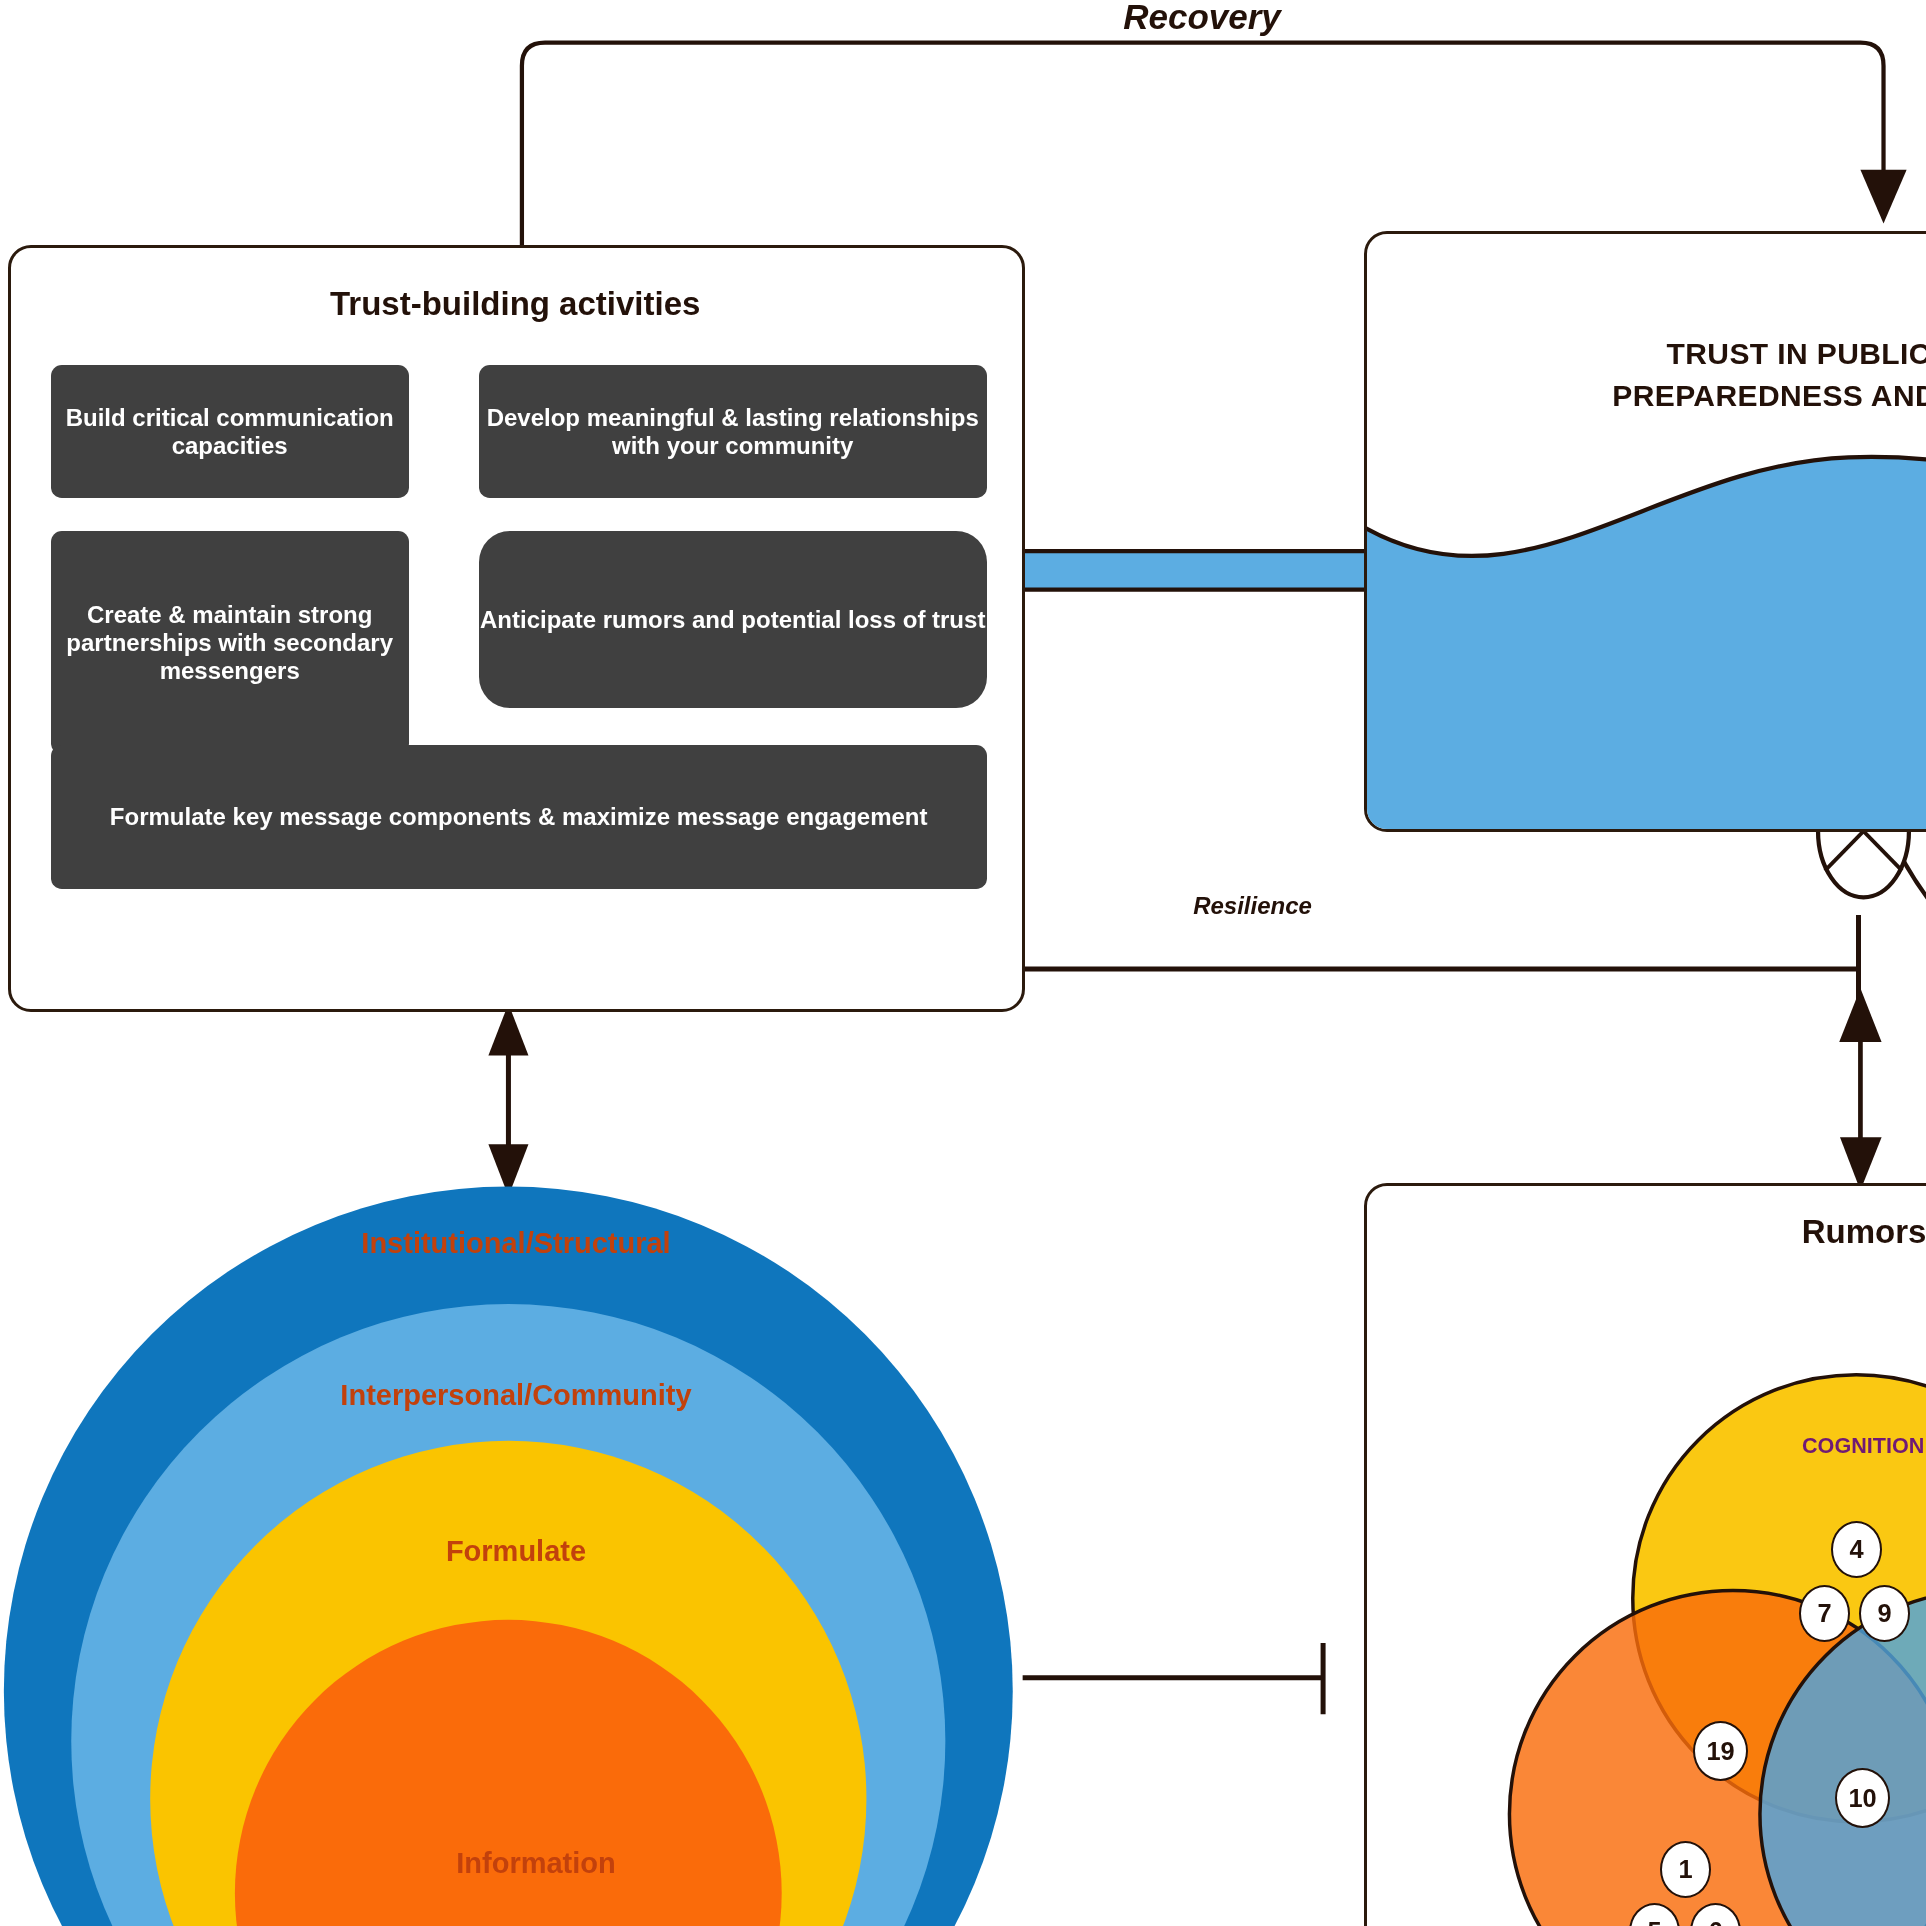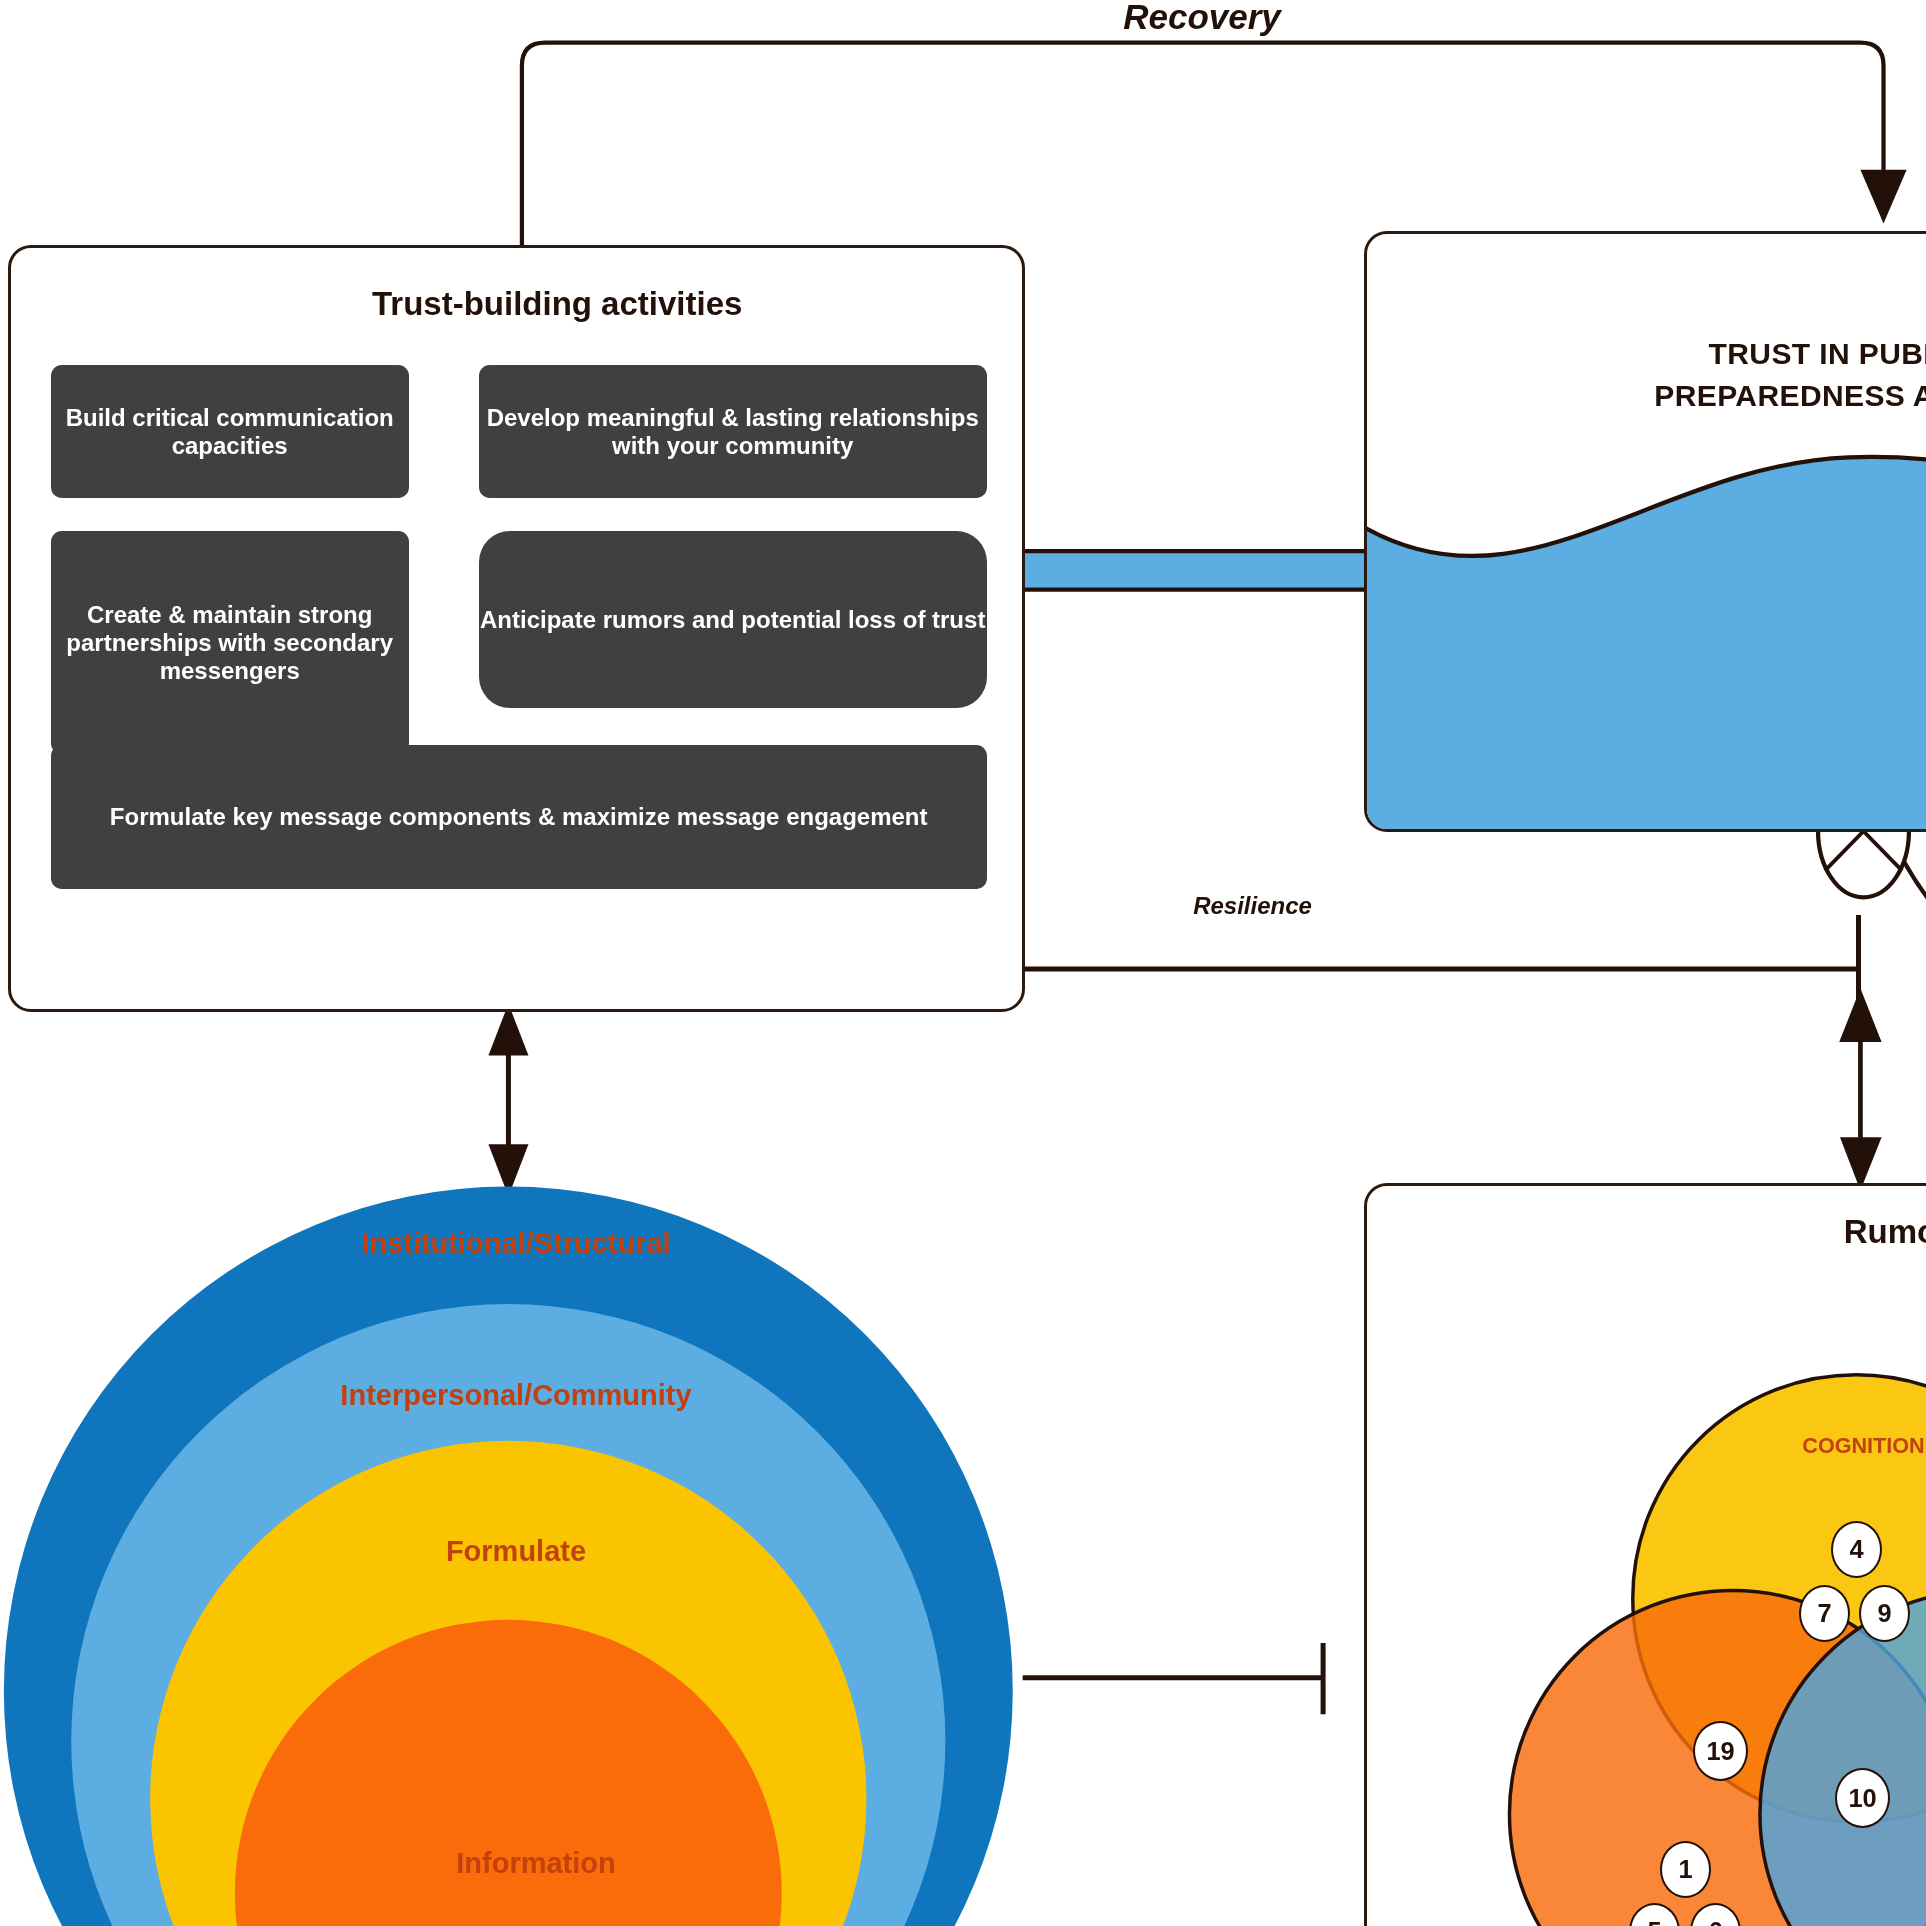--- a/index.html
+++ b/index.html
@@ -4,29 +4,29 @@
 <style>
   html,body{margin:0;padding:0;background:#fff;}
   body{font-family:"Liberation Sans",sans-serif;}
   #root{position:relative;width:2370px;height:2189px;overflow:hidden;background:#fff;}
   svg.layer{position:absolute;left:0;top:0;width:2370px;height:2189px;}
   .panel{
     position:absolute;border:3.9px solid #2b1a0d;border-radius:23px;background:#fff;box-sizing:border-box;
   }
   .txt{position:absolute;white-space:pre;line-height:1.18;}
   .center{text-align:center;}
-  .heading{font-weight:bold;color:#231109;margin-left:42px;}
+  .heading{font-weight:bold;color:#231109;}
   .pill{
     position:absolute;background:#404040;border-radius:10.8px;
     display:flex;align-items:center;justify-content:center;
     color:#fff;font-weight:bold;text-align:center;box-sizing:border-box;
   }
   .italic{font-style:italic;font-weight:bold;color:#231109;}
   .circlbl{position:absolute;color:#c2410c;font-weight:bold;text-align:center;white-space:nowrap;}
-  .vennlbl{position:absolute;color:#c2410c;font-weight:bold;white-space:nowrap;text-align:center;}
+  .vennlbl{position:absolute;color:#701a75;font-weight:bold;white-space:nowrap;text-align:left;}
   .num{position:absolute;display:flex;align-items:center;justify-content:center;
        background:#fff;border:2.3px solid #231109;border-radius:50%;
        color:#231109;font-weight:bold;box-sizing:border-box;}
 </style>
 </head>
 <body>
 
 <div id="root">
 
   <svg class="layer" viewBox="0 0 6153 5682">

